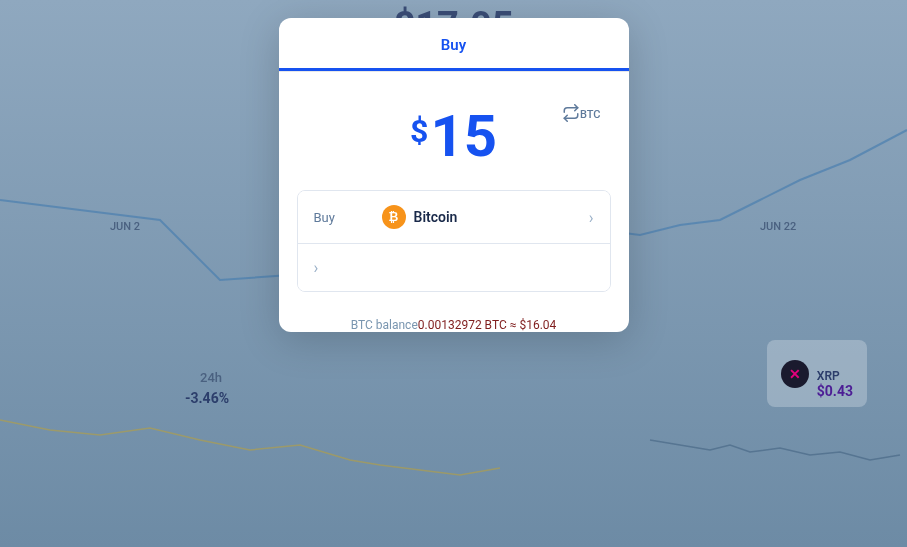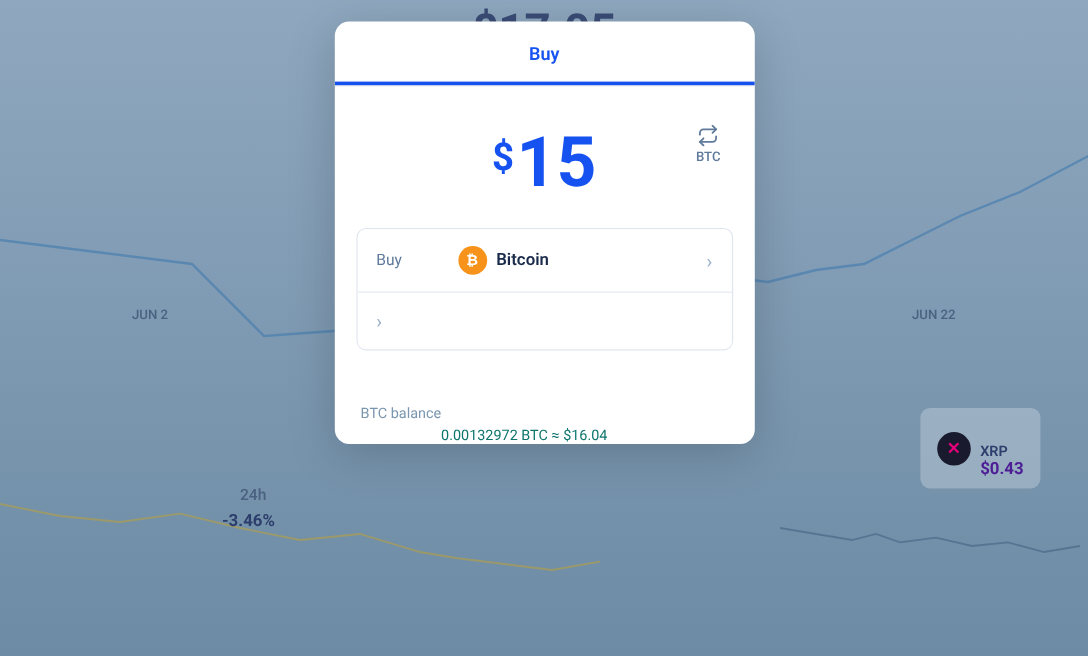--- a/index.html
+++ b/index.html
@@ -32,21 +32,20 @@
       opacity: 0.85;
       padding-top: 4px;
     }
 
     
     .chart-label {
       position: absolute;
       font-size: 11px;
       color: #4a6180;
       font-weight: 500;
-      margin-top: 36px;
     }
 
     
     .chart-svg {
       position: absolute;
       inset: 0;
       width: 100%;
       height: 100%;
     }
 
@@ -156,21 +155,20 @@
       font-size: 32px;
       margin-top: 10px;
       margin-right: 2px;
     }
 
     .currency-toggle {
       position: absolute;
       right: 28px;
       top: 32px;
       display: flex;
-      flex-direction: column;
       align-items: center;
       cursor: pointer;
       color: #5f7a9b;
     }
 
     .currency-toggle svg {
       width: 18px;
       height: 18px;
     }
 
@@ -262,34 +260,33 @@
       padding: 18px;
       font-size: 16px;
       font-weight: 700;
       cursor: pointer;
       transition: background 0.2s;
     }
 
     
     .balance-row {
       display: flex;
-      justify-content: flex-start;
+      justify-content: center;
       align-items: center;
       padding: 12px 22px 0;
     }
 
     .balance-label {
       font-size: 12px;
       color: #7a96b0;
     }
 
     .balance-value {
       font-size: 12px;
-      color: #0f766e;
-      margin-top: 38px;
+      color: #7f1d1d;
     }
   </style>
 </head>
 <body>
 
 <div class="bg-chart">
   <svg class="chart-svg" viewBox="0 0 907 547" xmlns="http://www.w3.org/2000/svg">
 
     <defs>
       <linearGradient id="bgGrad" x1="0" y1="0" x2="0" y2="1">

